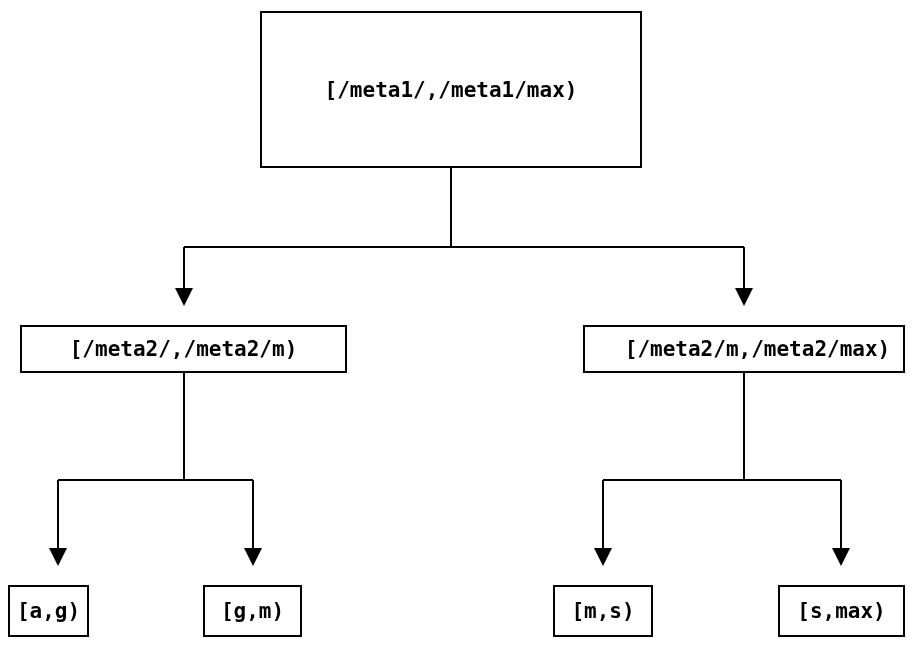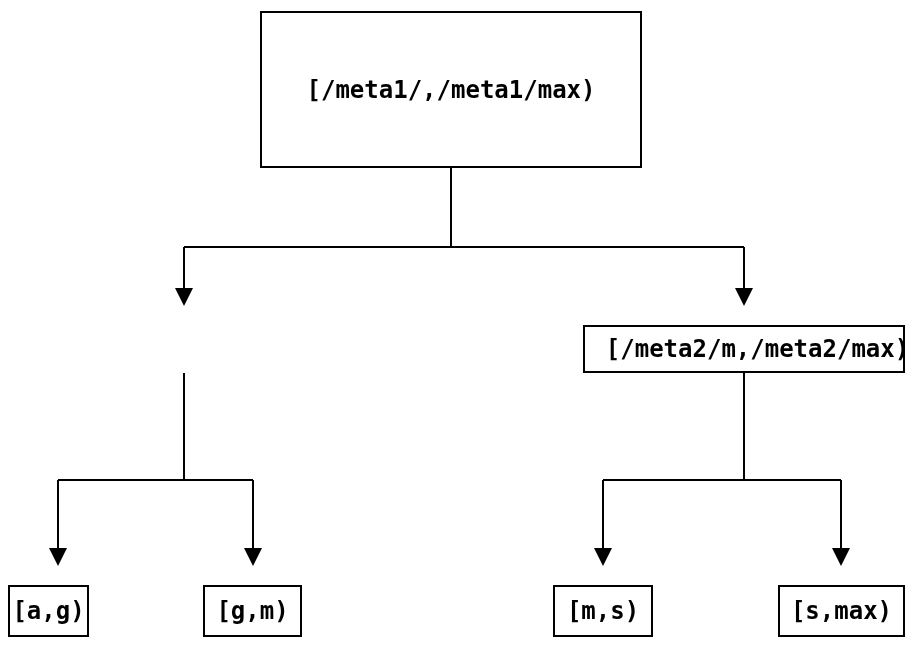--- a/index.html
+++ b/index.html
@@ -33,21 +33,21 @@
   }
   .node {
     position: absolute;
     box-sizing: border-box;
     border: 2px solid #000000;
     background: #ffffff;
     color: #000000;
     display: flex;
     align-items: center;
     justify-content: center;
-    font-size: 24px;
+    font-size: 21px;
     font-weight: bold;
     white-space: nowrap;
   }
   .node-root   { left: 260px; top: 11px;  width: 382px; height: 157px; }
   .node-left   { left: 20px;  top: 325px; width: 327px; height: 48px; }
   .node-right  { left: 583px; top: 325px; width: 322px; height: 48px; padding-left: 27px; }
   .node-leaf-ag   { left: 8px;   top: 585px; width: 81px;  height: 52px; }
   .node-leaf-gm   { left: 203px; top: 585px; width: 99px;  height: 52px; }
   .node-leaf-ms   { left: 553px; top: 585px; width: 100px; height: 52px; }
   .node-leaf-smax { left: 778px; top: 585px; width: 127px; height: 52px; }
@@ -84,20 +84,23 @@
       <path d="M841 480 V548"></path>
       <polygon points="594,548 612,548 603,566"></polygon>
       <polygon points="832,548 850,548 841,566"></polygon>
     </g>
   </svg>
 
   <div class="node node-root">
     <span>[/meta1/,/meta1/max)</span>
   </div>
 
+  <div class="node node-left">
+    <span>[/meta2/,/meta2/m)</span>
+  </div>
 
   <div class="node node-right">
     <span>[/meta2/m,/meta2/max)</span>
   </div>
 
   <div class="node node-leaf-ag">
     <span>[a,g)</span>
   </div>
 
   <div class="node node-leaf-gm">

